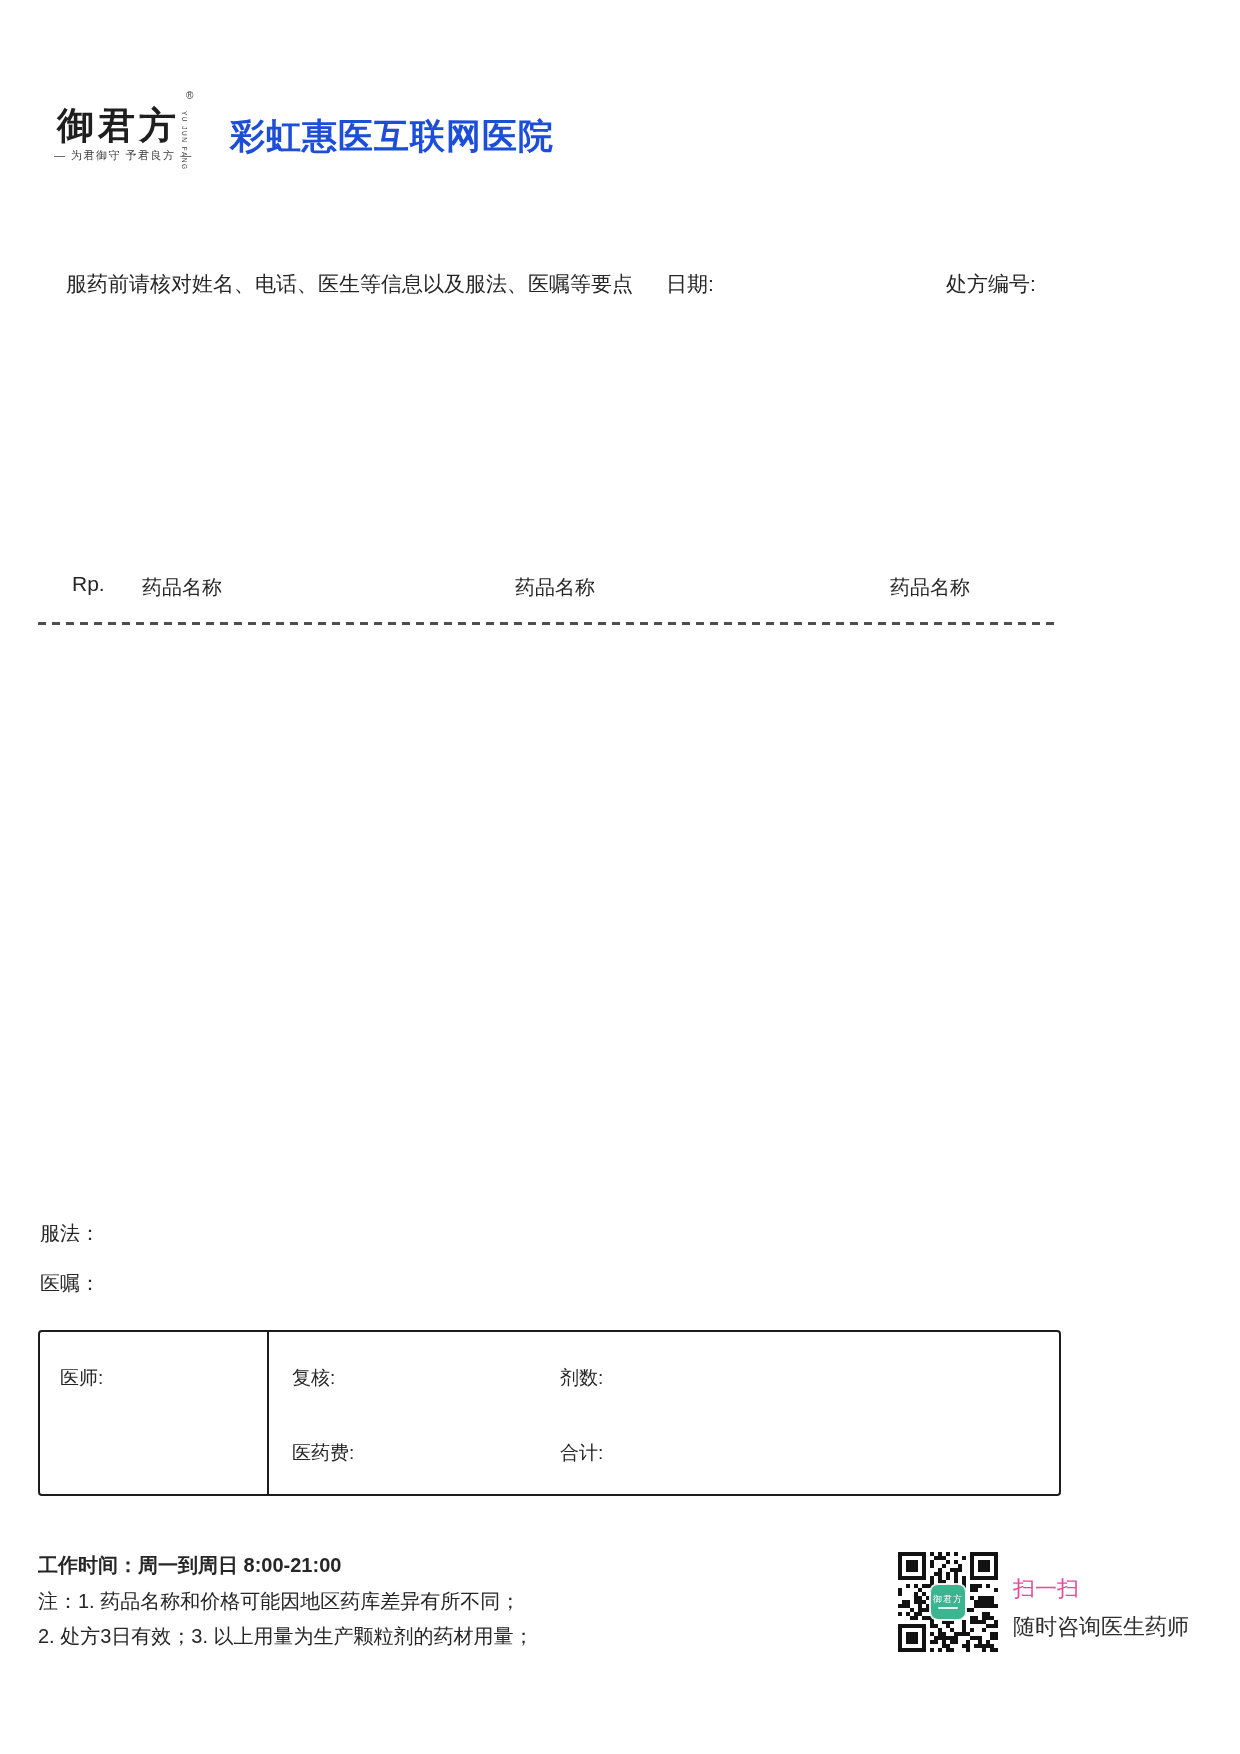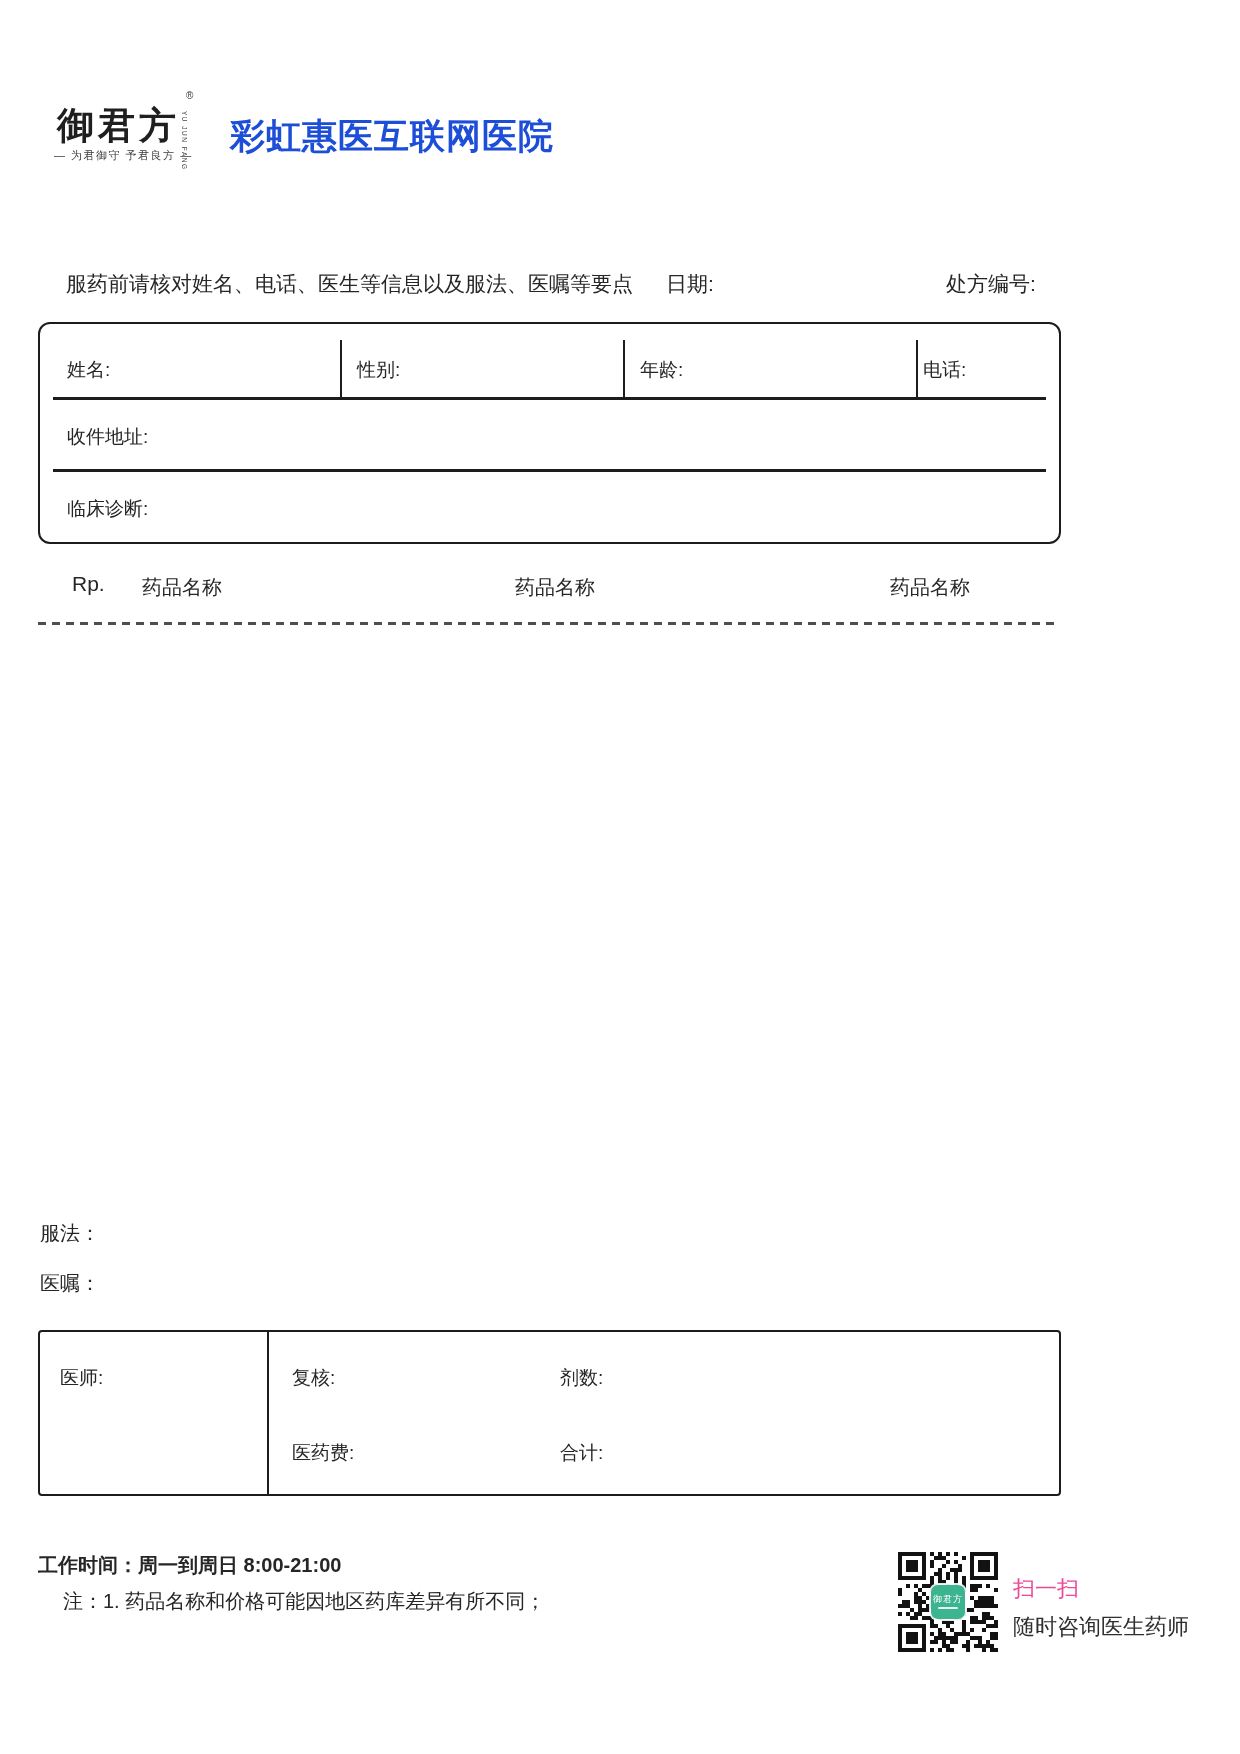--- a/index.html
+++ b/index.html
@@ -62,54 +62,42 @@
   <div class="abs logo-text">御君方</div>
   <div class="abs logo-reg">®</div>
   <div class="abs logo-side">YU JUN FANG</div>
   <div class="abs logo-tagline">— 为君御守 予君良方 —</div>
   <div class="abs hospital-title">彩虹惠医互联网医院</div>
 
   <div class="abs notice">服药前请核对姓名、电话、医生等信息以及服法、医嘱等要点</div>
   <div class="abs date-label">日期:</div>
   <div class="abs rxno-label">处方编号:</div>
 
-  <div class="abs patient-box">
-    <span class="fld" style="left:27px;top:33px;">姓名:</span>
-    <span class="fld" style="left:317px;top:33px;">性别:</span>
-    <span class="fld" style="left:600px;top:33px;">年龄:</span>
-    <span class="fld" style="left:883px;top:33px;">电话:</span>
-    <span class="vdiv" style="left:300px;"></span>
-    <span class="vdiv" style="left:583px;"></span>
-    <span class="vdiv" style="left:876px;"></span>
-    <span class="hline" style="top:73px;"></span>
-    <span class="fld" style="left:27px;top:100px;">收件地址:</span>
-    <span class="hline" style="top:145px;"></span>
-    <span class="fld" style="left:27px;top:172px;">临床诊断:</span>
-  </div>
 
   <div class="abs rp-label">Rp.</div>
   <div class="abs rp-col1">药品名称</div>
   <div class="abs rp-col2">药品名称</div>
   <div class="abs rp-col3">药品名称</div>
   <div class="abs dashline"></div>
 
   <div class="abs usage-method">服法：</div>
   <div class="abs usage-advice">医嘱：</div>
 
   <div class="abs sign-box">
     <span class="sign-divider"></span>
     <span class="fld" style="left:20px;top:33px;">医师:</span>
     <span class="fld" style="left:252px;top:33px;">复核:</span>
     <span class="fld" style="left:520px;top:33px;">剂数:</span>
     <span class="fld" style="left:252px;top:108px;">医药费:</span>
     <span class="fld" style="left:520px;top:108px;">合计:</span>
   </div>
 
   <div class="abs foot-line" style="top:1552px;font-weight:bold;">工作时间：周一到周日 8:00-21:00</div>
-  <div class="abs foot-line" style="top:1588px;margin-left:25px;">注：1. 药品名称和价格可能因地区药库差异有所不同；</div>
+  <div class="abs foot-line" style="top:1588px;">注：1. 药品名称和价格可能因地区药库差异有所不同；</div>
+  <div class="abs foot-line" style="top:1623px;">2. 处方3日有效；3. 以上用量为生产颗粒剂的药材用量；</div>
 
   <div class="abs qr-wrap">
     <svg width="100" height="100" viewBox="0 0 100 100">
         <rect x="0" y="0" width="4" height="4"></rect>
         <rect x="4" y="0" width="4" height="4"></rect>
         <rect x="8" y="0" width="4" height="4"></rect>
         <rect x="12" y="0" width="4" height="4"></rect>
         <rect x="16" y="0" width="4" height="4"></rect>
         <rect x="20" y="0" width="4" height="4"></rect>
         <rect x="24" y="0" width="4" height="4"></rect>

